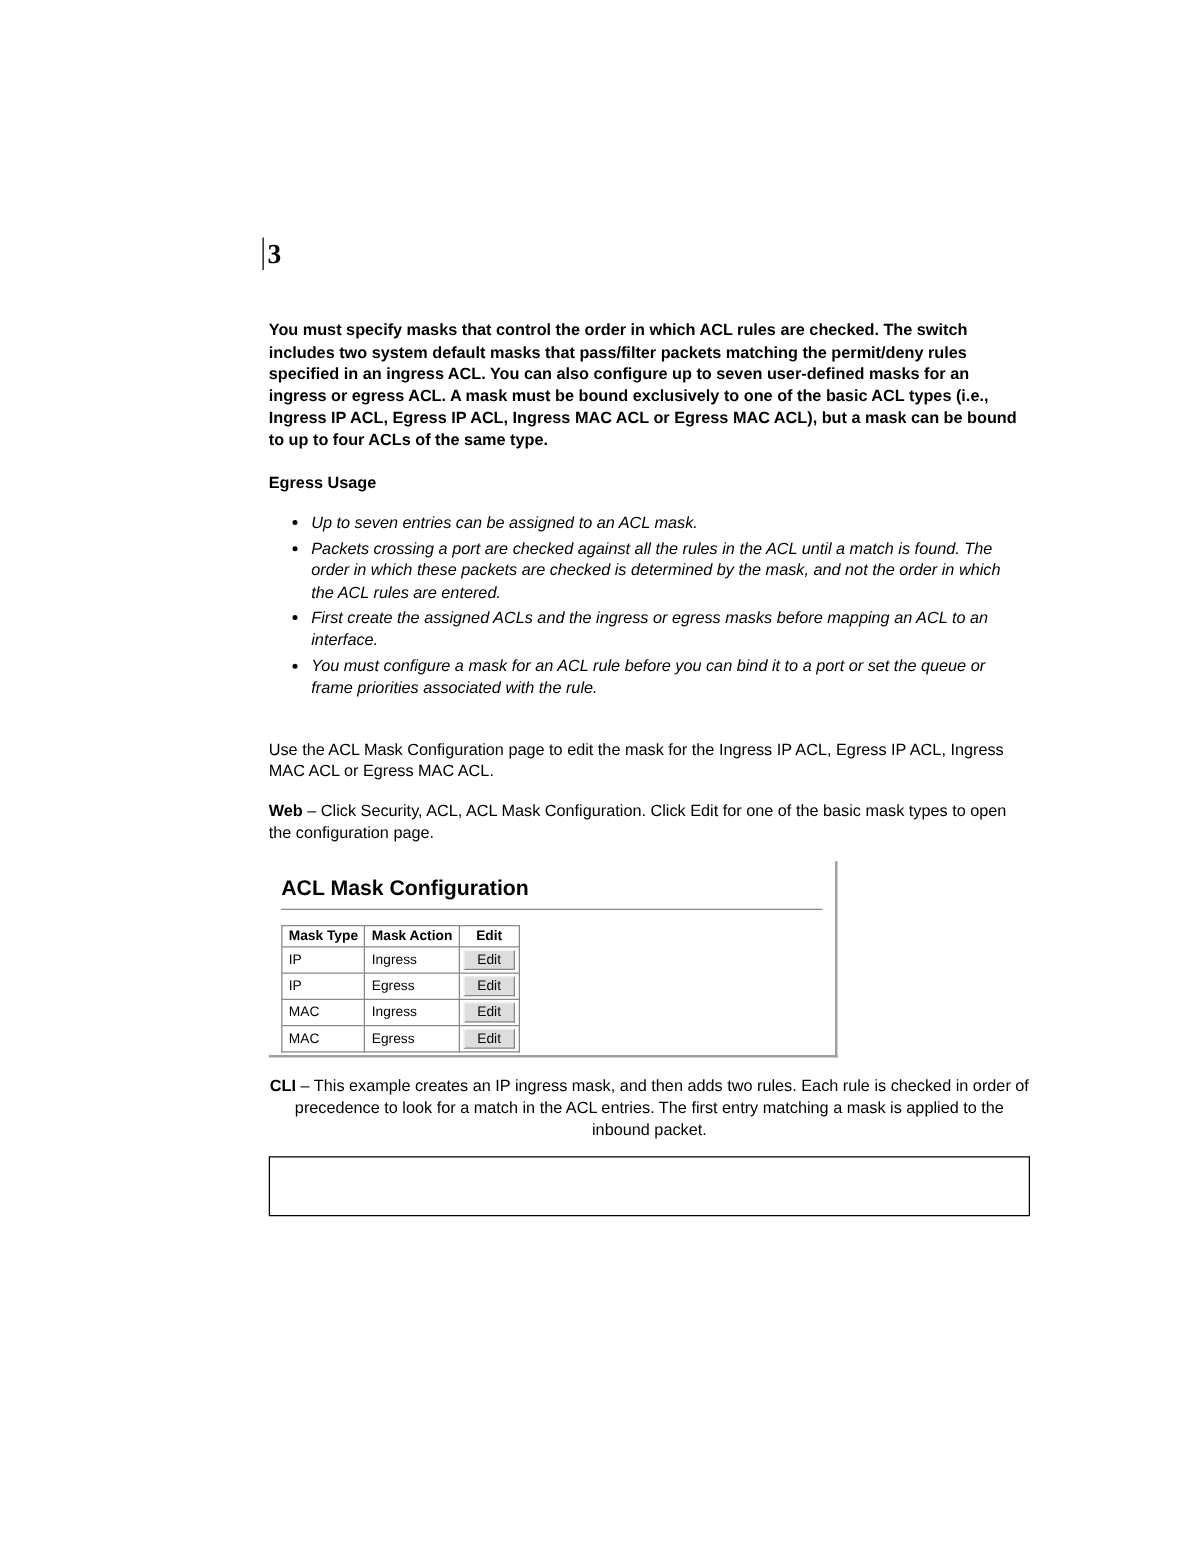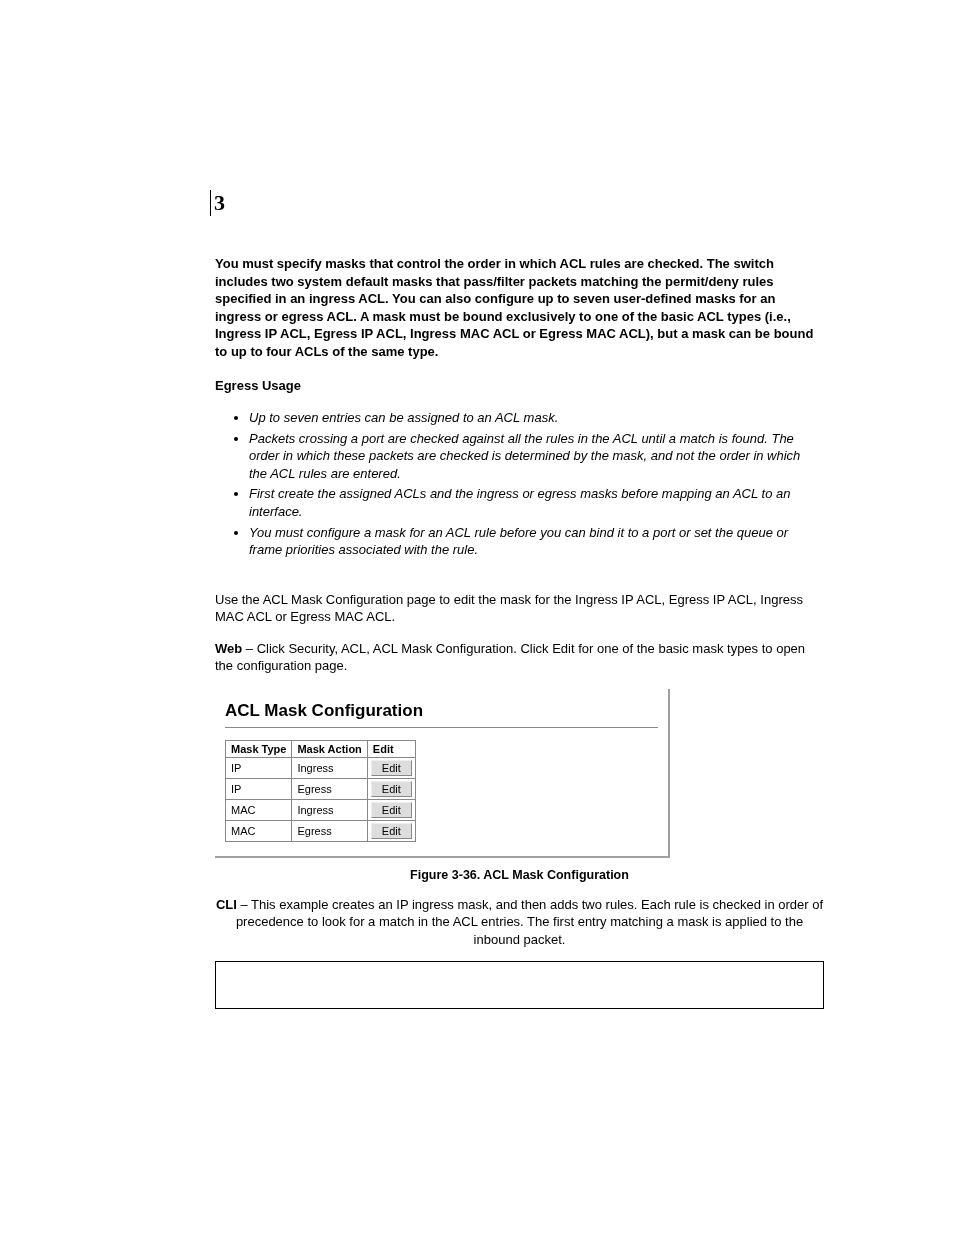--- a/index.html
+++ b/index.html
@@ -62,21 +62,21 @@
     line-height: 1.35;
     text-align: center;
   }
   .bold { font-weight: bold; margin-top: 21px; }
   .screenshot-panel {
     margin-top: 14px;
     width: 455px;
     border-right: 2px solid #a0a0a0;
     border-bottom: 2px solid #a0a0a0;
     background: #fff;
-    padding: 12px 10px 14px 10px;
+    padding: 12px 10px 2px 10px;
     box-sizing: border-box;
   }
   .screenshot-panel h2 {
     font-size: 17px;
     font-family: Arial, Helvetica, sans-serif;
     font-weight: bold;
     margin: 0 0 6px 0;
   }
   .hr {
     border: none;
@@ -90,20 +90,21 @@
   }
   table.mask-table th, table.mask-table td {
     border: 1px solid #888;
     padding: 2px 5px;
     text-align: left;
     background: #fff;
     white-space: nowrap;
   }
   table.mask-table th {
     font-weight: bold;
+    text-align: center;
   }
   .edit-btn {
     font-size: 11px;
     font-family: Arial, Helvetica, sans-serif;
     padding: 1px 10px;
     background: #ddd;
     border: 1px solid #888;
     border-top-color: #eee;
     border-left-color: #eee;
     cursor: pointer;
@@ -186,21 +187,20 @@
           <td>MAC</td>
           <td>Egress</td>
           <td class="btn-cell">
             <button class="edit-btn">Edit</button>
           </td>
         </tr>
       </tbody>
     </table>
   </div>
 
-  <div class="figure-caption">Figure 3-36.  ACL Mask Configuration</div>
 
   <p class="cli-para">
     <span class="bold">CLI</span><span> – This example creates an IP ingress mask, and then adds two rules. Each rule is checked in order of precedence to look for a match in the ACL entries. The first entry matching a mask is applied to the inbound packet.</span>
   </p>
 
   <div class="cli-box"></div>
 
 </div>
 
 </body></html>

